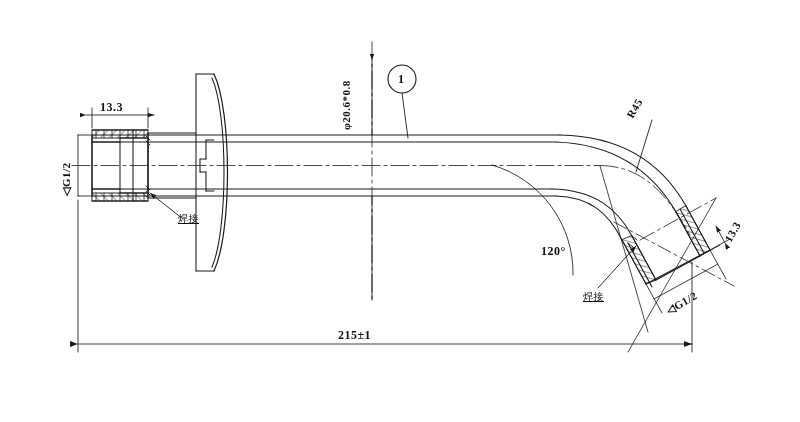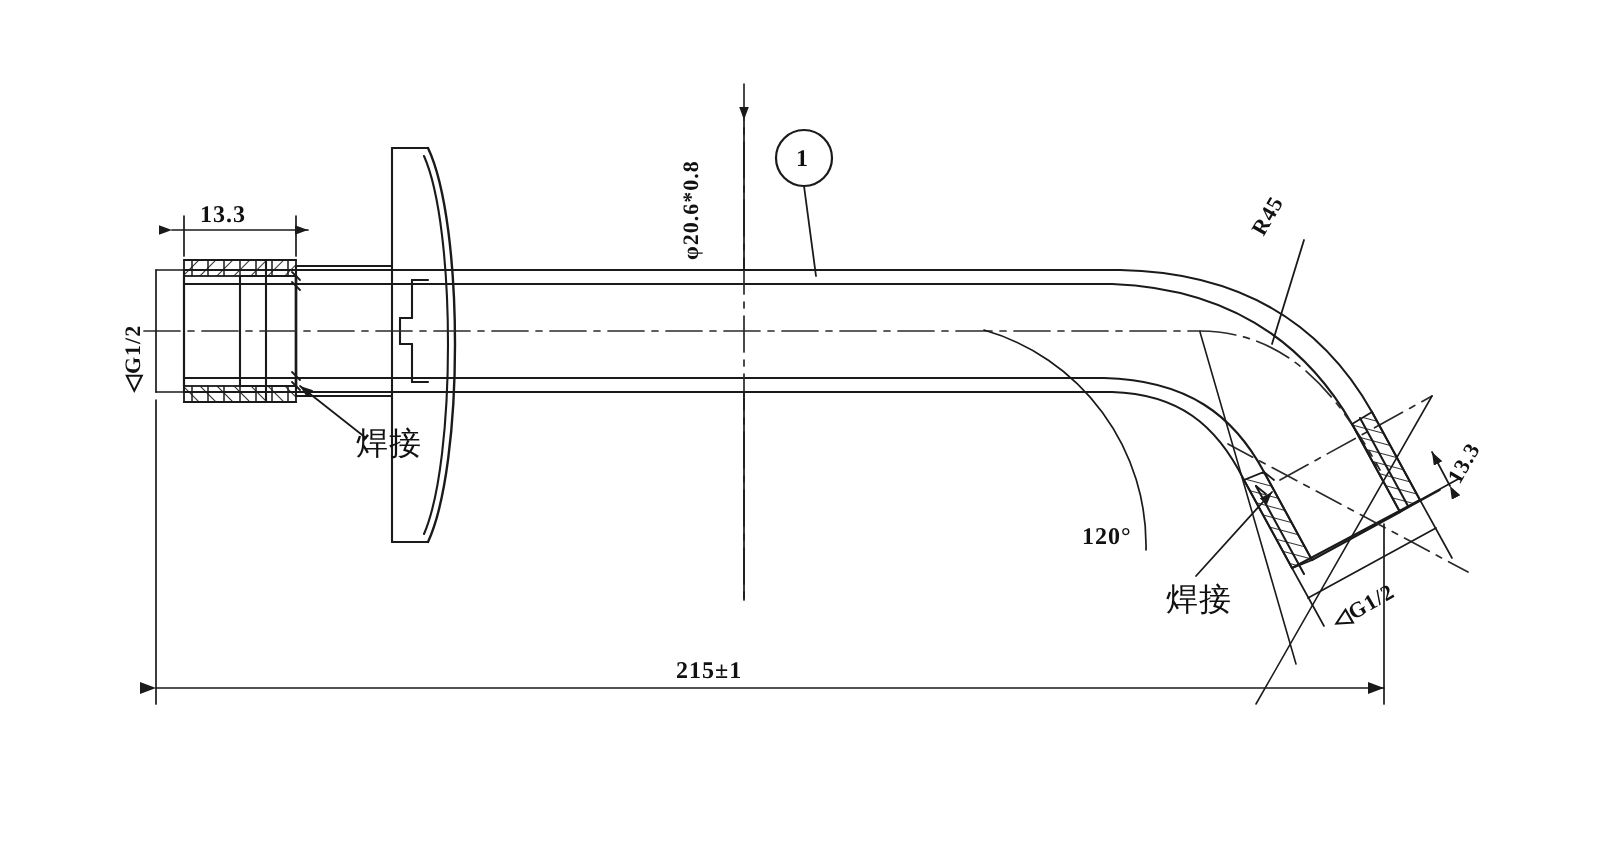--- a/index.html
+++ b/index.html
@@ -4,21 +4,21 @@
 <style>
   html,body{margin:0;padding:0;background:#ffffff;}
   body{width:800px;height:422px;overflow:hidden;
        font-family:"Liberation Serif", serif;color:#000;}
   #stage{position:relative;width:800px;height:422px;background:#fff;}
   svg{display:block;}
   .lbl{position:absolute;font-family:"Liberation Serif",serif;font-weight:bold;
        color:#111;white-space:nowrap;letter-spacing:.5px;}
   .lbl.sm{font-size:11px;}
   .lbl.md{font-size:12px;}
-  .lbl.cjk{font-family:"DejaVu Sans",sans-serif;font-weight:normal;font-size:16px;}
+  .lbl.cjk{font-family:"DejaVu Sans",sans-serif;font-weight:normal;font-size:10px;text-decoration:underline;}
   .rot90{transform:rotate(-90deg);transform-origin:left top;}
 </style>
 </head>
 <body>
 
 <div id="stage">
 
 <svg width="800" height="422" viewBox="0 0 800 422">
   <defs>
     <pattern id="hatchR" width="6" height="6" patternUnits="userSpaceOnUse" patternTransform="rotate(45)">
@@ -225,21 +225,21 @@
 <div class="lbl md" style="left:398px;top:72px;">1</div>
 
 <div class="lbl md" style="left:100px;top:100px;">13.3</div>
 
 <div class="lbl sm rot90" style="left:60px;top:196px;">◁G1/2</div>
 
 <div class="lbl sm rot90" style="left:340px;top:130px;">φ20.6*0.8</div>
 
 <div class="lbl sm" style="left:624px;top:114px;transform:rotate(-60deg);transform-origin:left top;">R45</div>
 
-<div class="lbl md" style="left:541px;top:261px;">120°</div>
+<div class="lbl md" style="left:541px;top:244px;">120°</div>
 
 <div class="lbl sm" style="left:722px;top:238px;transform:rotate(-60deg);transform-origin:left top;">13.3</div>
 
 <div class="lbl sm" style="left:664px;top:306px;transform:rotate(-30deg);transform-origin:left top;">◁G1/2</div>
 
 <div class="lbl md" style="left:338px;top:328px;">215±1</div>
 
 <div class="lbl cjk" style="left:178px;top:212px;">焊接</div>
 
 <div class="lbl cjk" style="left:583px;top:290px;">焊接</div>

